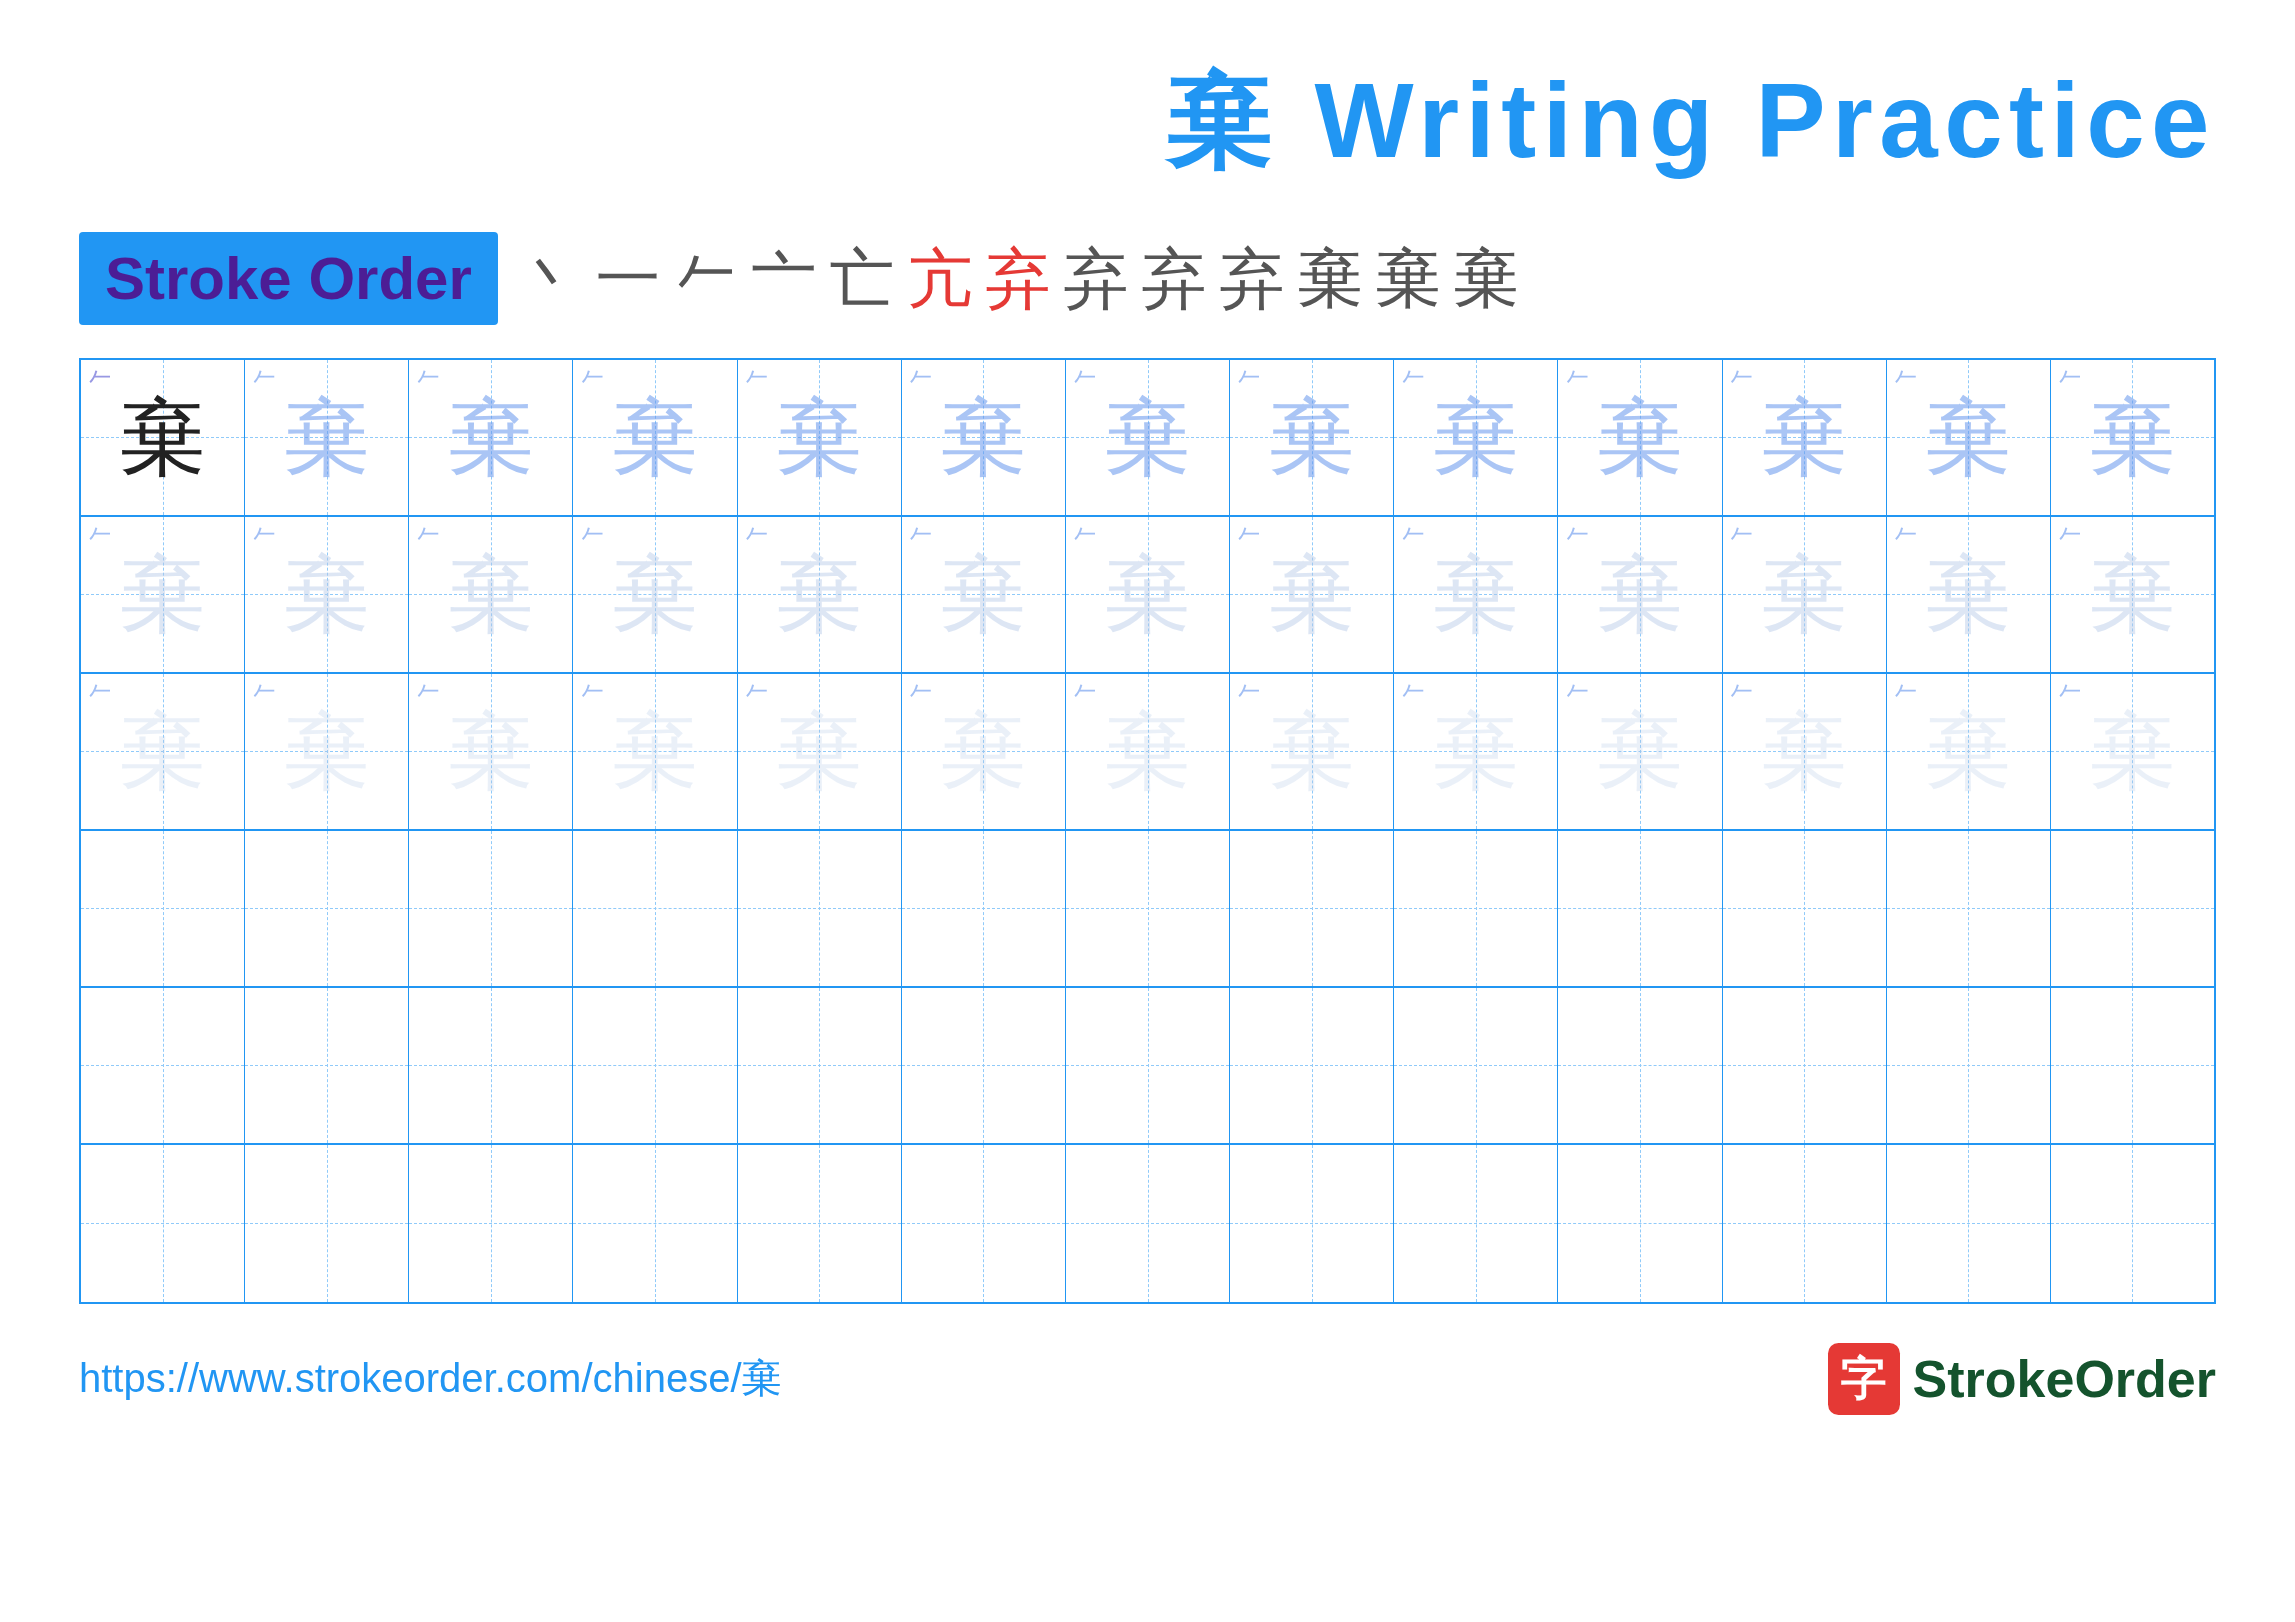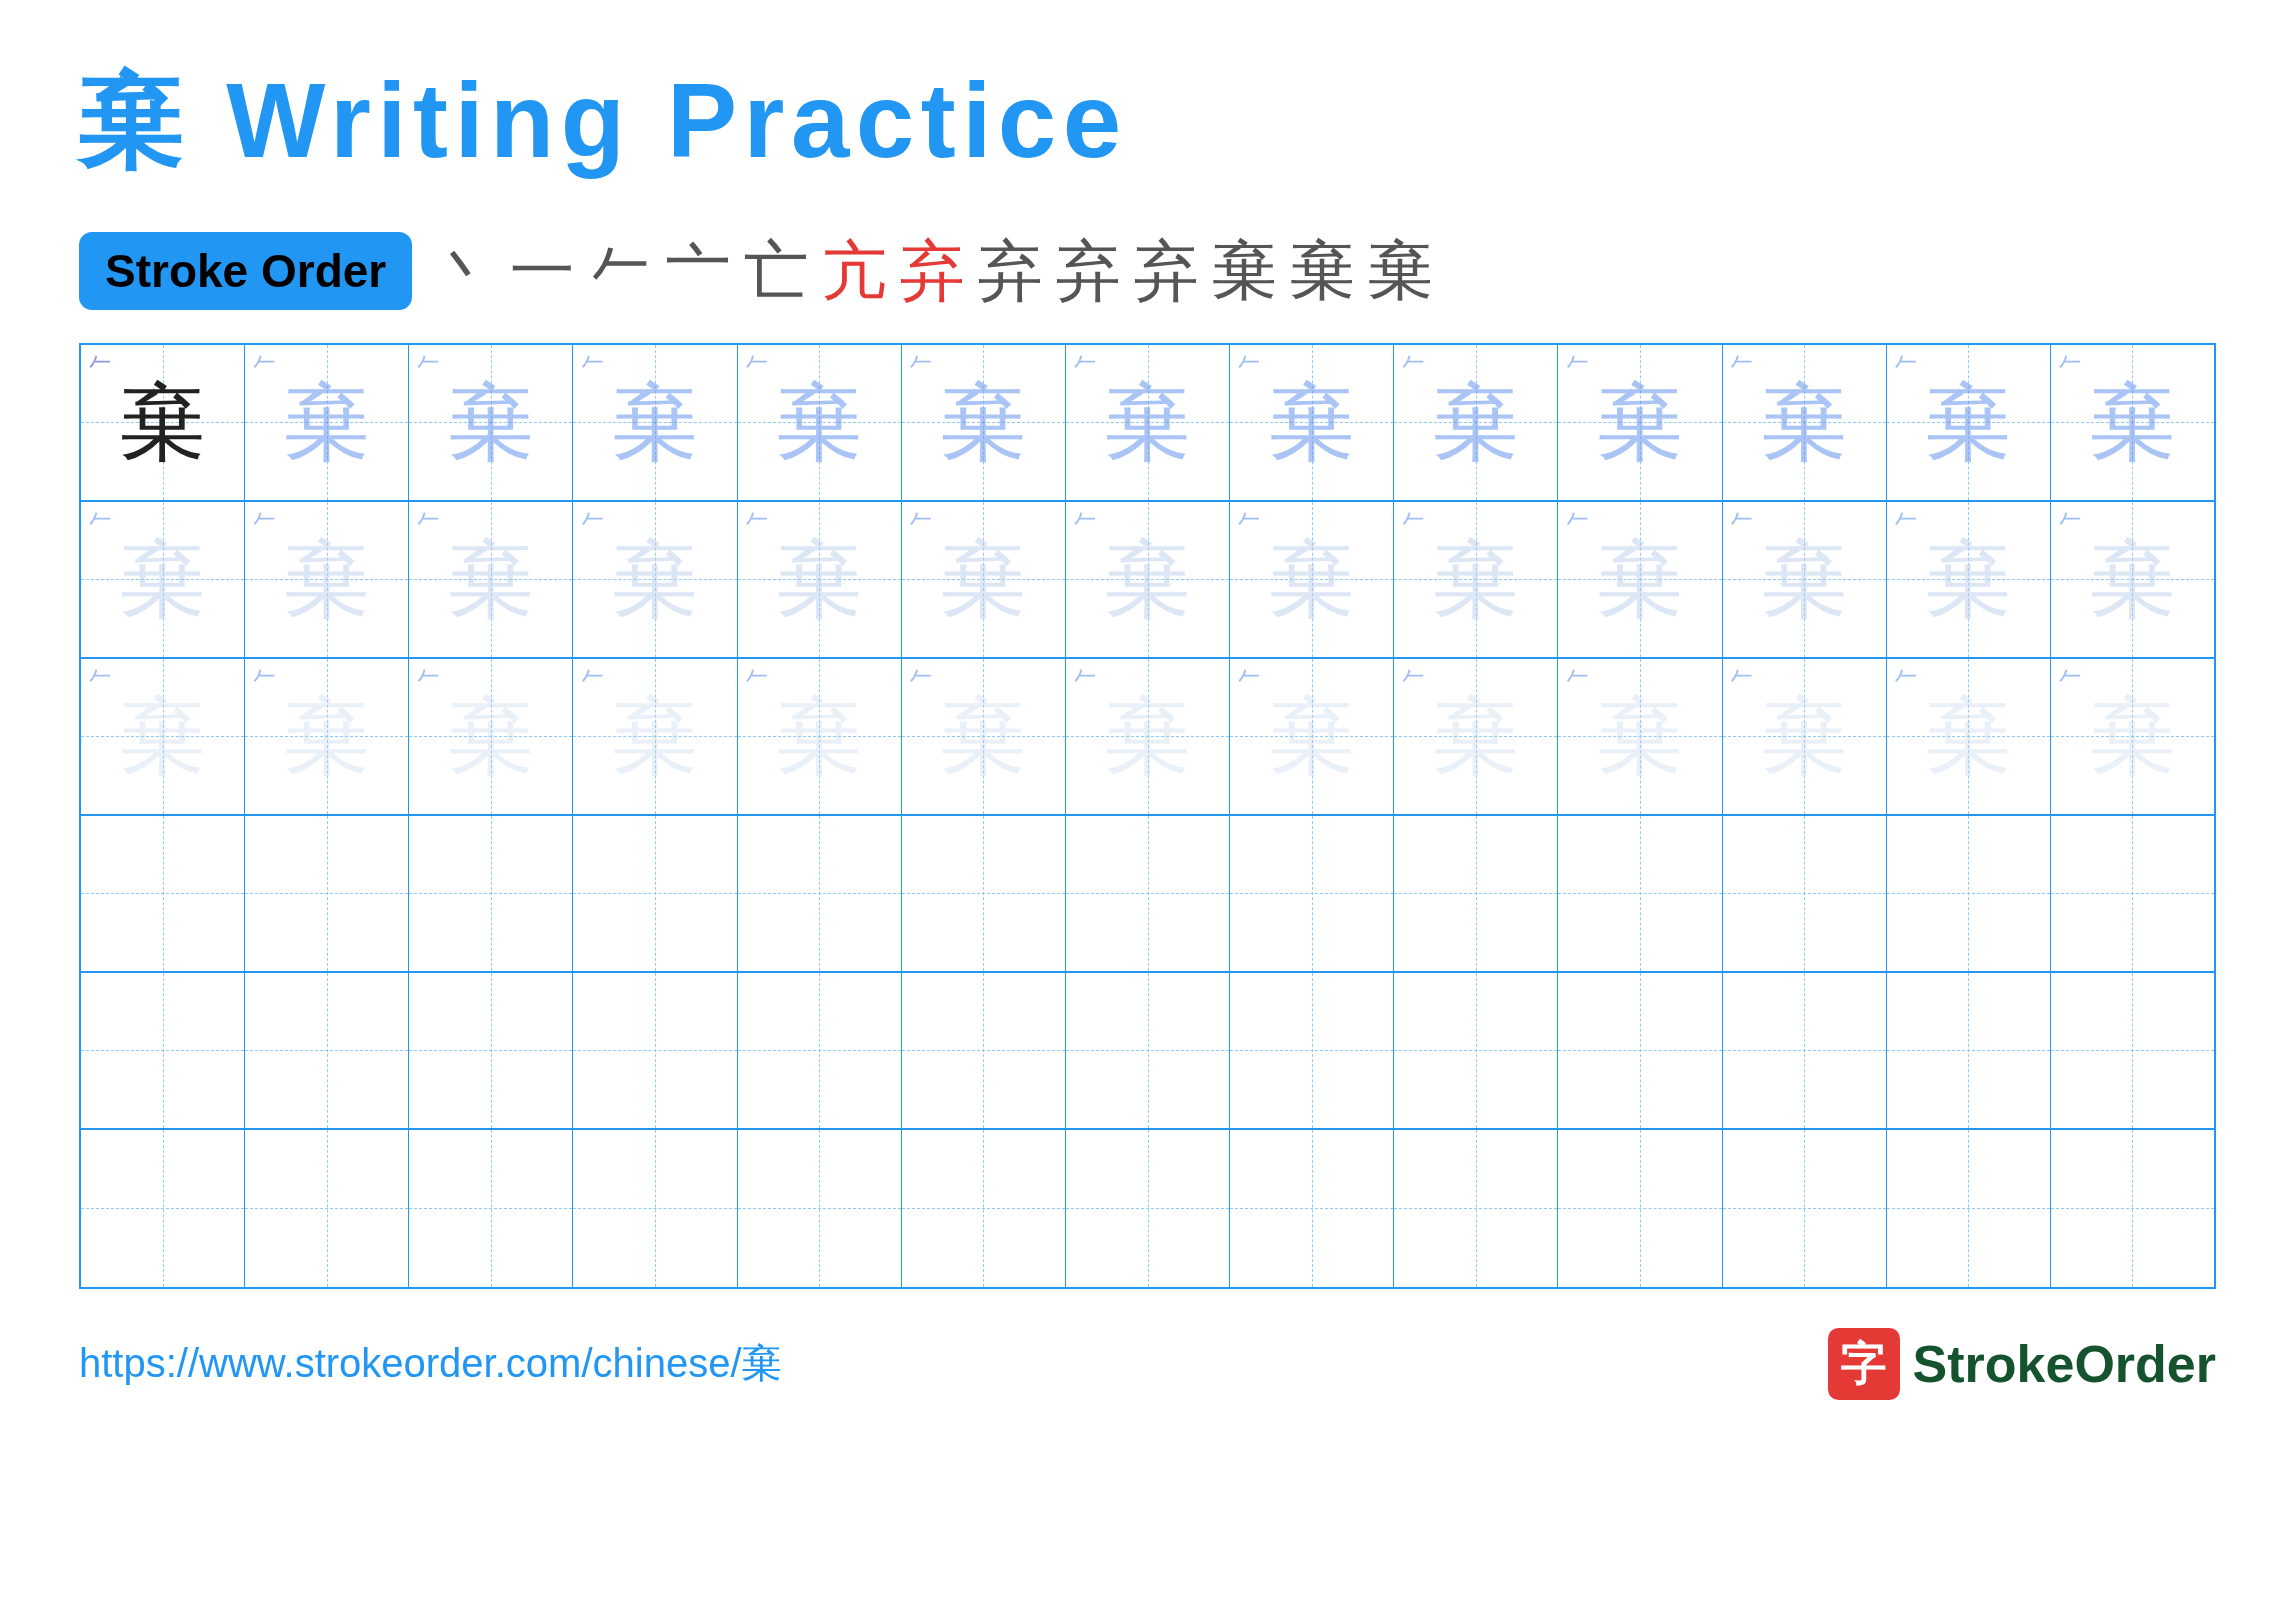--- a/index.html
+++ b/index.html
@@ -11,21 +11,21 @@
       position: relative;
       overflow: hidden;
     }
 
     .page {
       width: 2295px;
       height: 1432px;
       background: #ffffff;
       display: flex;
       flex-direction: column;
-      align-items: flex-start;
+      align-items: flex-end;
       padding: 52px 79px 52px 79px;
     }
 
     .title {
       font-size: 105px;
       font-weight: bold;
       color: #2196F3;
       margin-bottom: 39px;
       text-align: center;
       letter-spacing: 6.5px;
@@ -34,25 +34,25 @@
     .stroke-order-row {
       display: flex;
       align-items: center;
       width: 100%;
       margin-bottom: 33px;
       gap: 19.6px;
     }
 
     .stroke-order-badge {
       background: #2196F3;
-      color: #000000;
-      font-size: 46px;
+      color: #4c1d95;
+      font-size: 60px;
       font-weight: bold;
       padding: 11.8px 26px;
-      border-radius: 13px;
+      border-radius: 4px;
       white-space: nowrap;
       flex-shrink: 0;
     }
 
     .stroke-sequence {
       display: flex;
       align-items: center;
       gap: 13px;
       flex-wrap: nowrap;
     }

